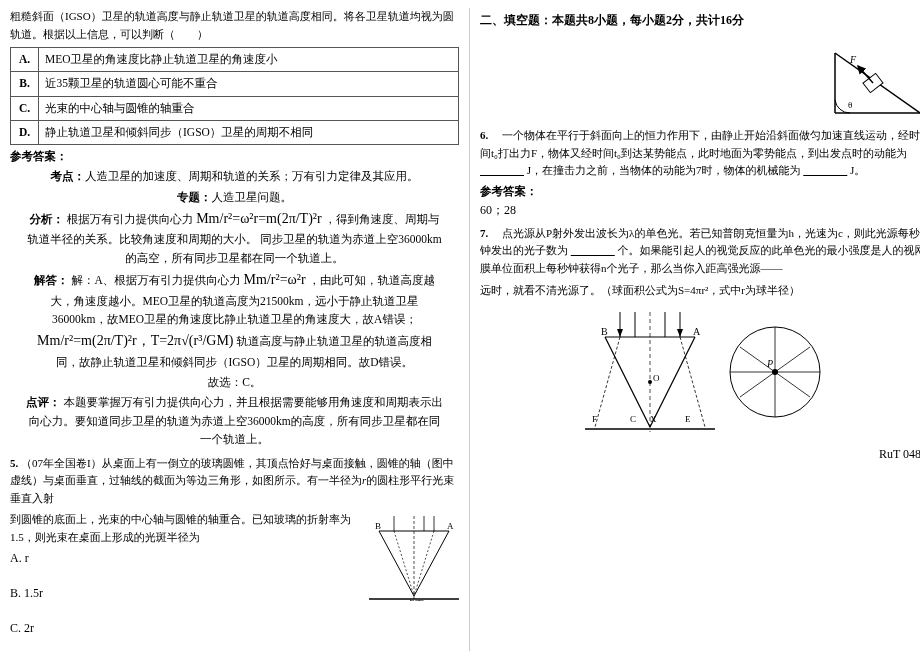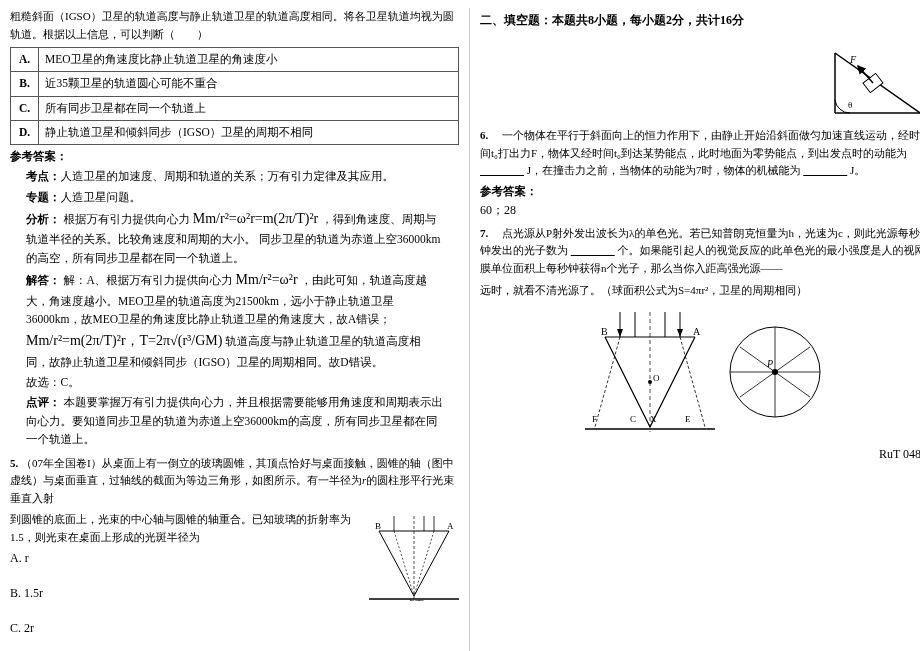--- a/index.html
+++ b/index.html
@@ -54,20 +54,21 @@
     }
     .ref-answer {
       font-weight: bold;
       margin: 3px 0;
       font-size: 11.5px;
     }
     .sub-section {
       margin: 2px 16px;
       line-height: 1.6;
       font-size: 11.5px;
+      text-align: center;
     }
     .sub-section-title {
       font-weight: bold;
       display: inline;
     }
     .math-formula {
       font-family: "Times New Roman", serif;
       font-size: 14px;
     }
     .diagram-container {
@@ -101,21 +102,21 @@
           <tr>
         <td>A.</td>
         <td>MEO卫星的角速度比静止轨道卫星的角速度小</td>
       </tr>
       <tr>
         <td>B.</td>
         <td>近35颗卫星的轨道圆心可能不重合</td>
       </tr>
       <tr>
         <td>C.</td>
-        <td>所有同步卫星都在同一个轨道上</td>
+        <td>光束的中心轴与圆锥的轴重合</td>
       </tr>
       <tr>
         <td>D.</td>
         <td>静止轨道卫星和倾斜同步（IGSO）卫星的周期不相同</td>
       </tr>
     </tbody>
       </table>
 
     <div class="ref-answer">参考答案：</div>
 
@@ -234,21 +235,21 @@
       <span>60；28</span>
     </div>
 
     <div class="text-block" style="margin-top:6px;">
       <span class="q-number">7.</span>
       <span>　点光源从P射外发出波长为λ的单色光。若已知普朗克恒量为h，光速为c，则此光源每秒钟发出的光子数为</span>
       <span style="text-decoration:underline; display:inline-block; min-width:40px;">　　　　</span>
       <span>个。如果能引起人的视觉反应的此单色光的最小强度是人的视网膜单位面积上每秒钟获得n个光子，那么当你入距高强光源——</span>
     </div>
     <div class="text-block">
-      <span>远时，就看不清光源了。（球面积公式为S=4πr²，卫星的周期相同）</span>
+      <span>远时，就看不清光源了。（球面积公式为S=4πr²，式中r为球半径）</span>
     </div>
 
     <div style="display:flex; gap:10px; margin-top:8px; justify-content:center;">
 
       <svg width="130" height="130">
 
         <line x1="65" y1="120" x2="20" y2="30" stroke="#000" stroke-width="1.2"></line>
         <line x1="65" y1="120" x2="110" y2="30" stroke="#000" stroke-width="1.2"></line>
         <line x1="20" y1="30" x2="110" y2="30" stroke="#000" stroke-width="1.2"></line>
 

